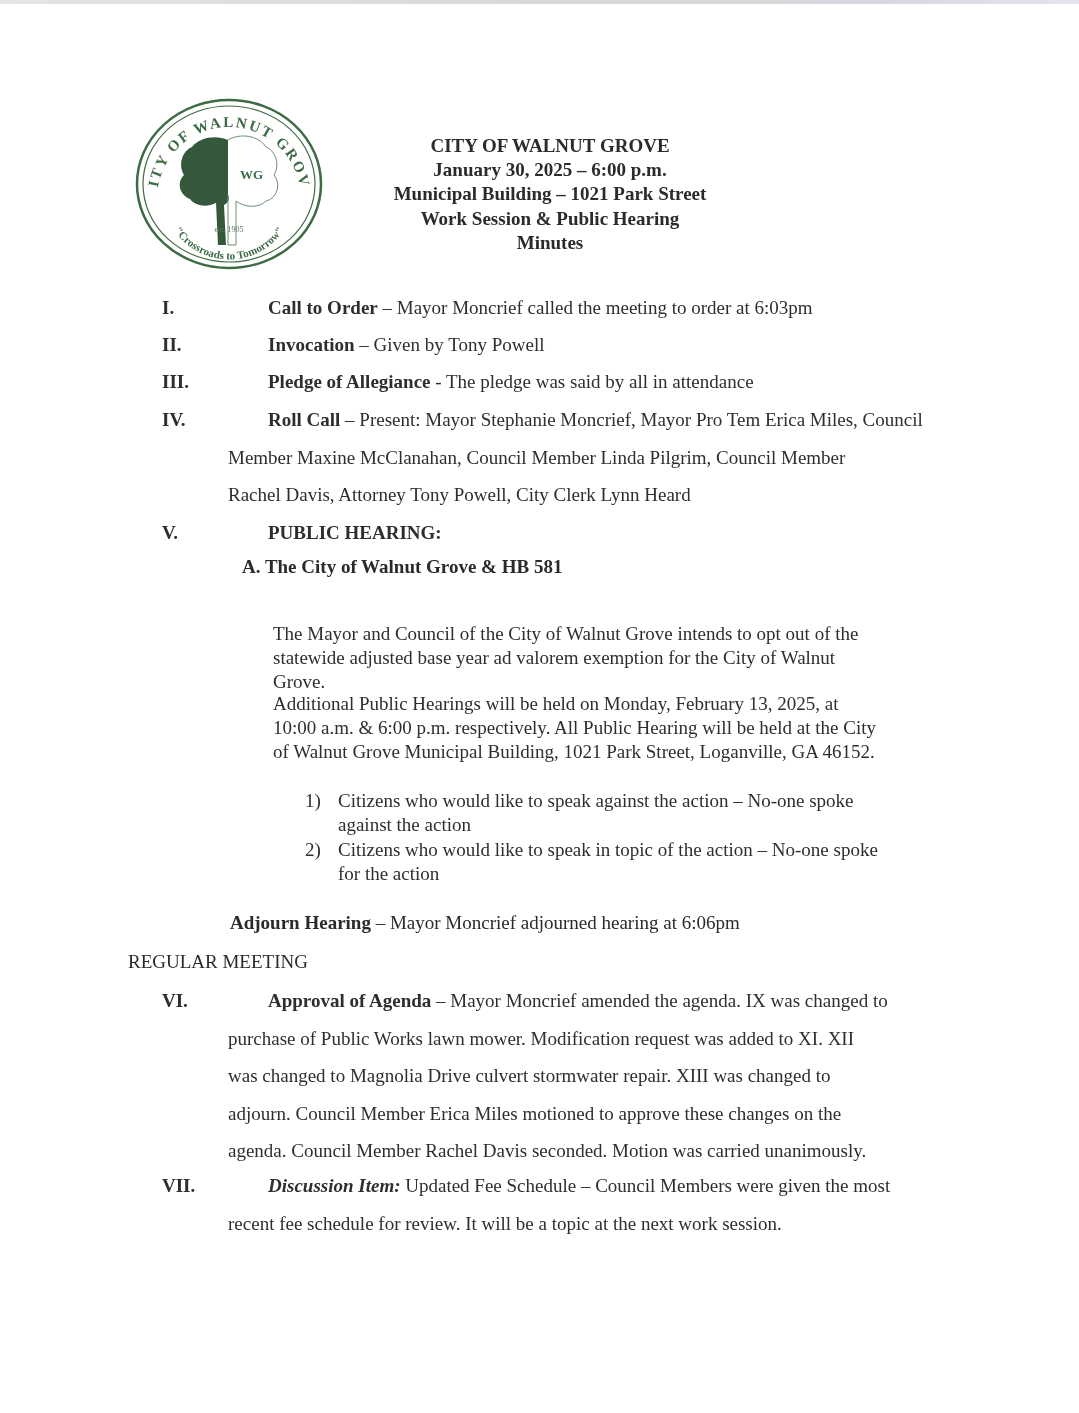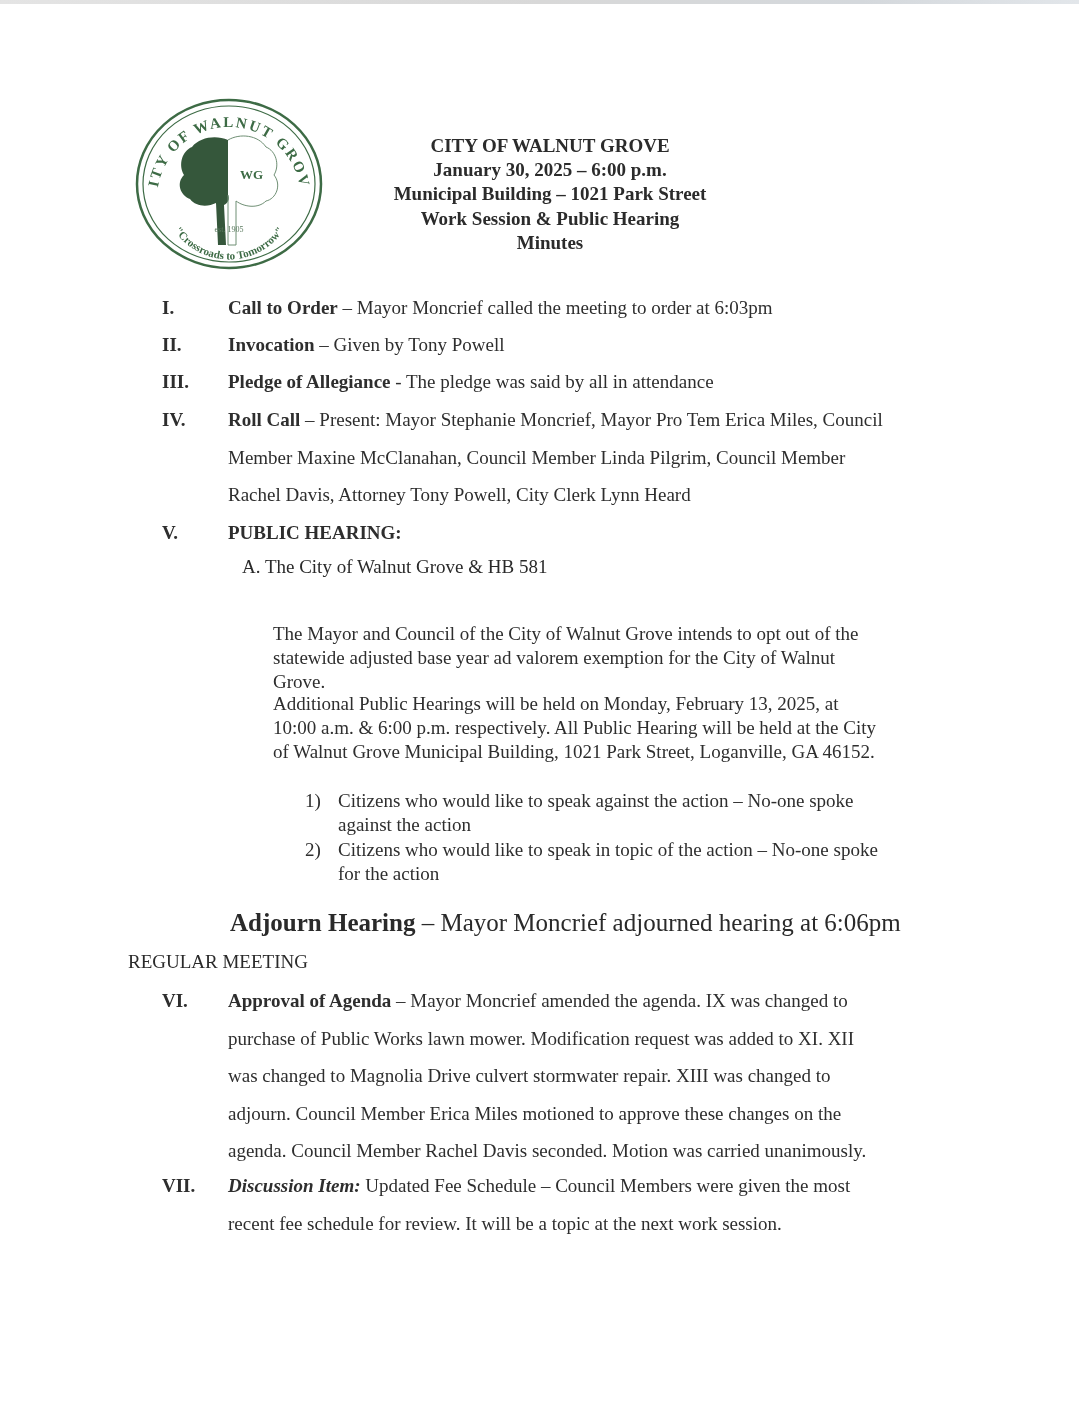--- a/index.html
+++ b/index.html
@@ -24,34 +24,34 @@
       text-align: center; font-weight: bold; font-size: 19px; line-height: 24.2px;
       color: #2b2b2b;
     }
     .item {
       position: absolute; left: 162px; font-size: 19px; line-height: 36px; color: #2e2e2e;
     }
     .item .num {
       position: absolute; left: 0; top: 0; width: 60px; font-weight: bold;
     }
     .item .body { position: absolute; left: 66px; top: 0; }
-    .item .body b { font-weight: bold; }
+    .item .body b { font-weight: bold; margin-left: 40px; }
     .sub-a {
-      position: absolute; left: 242px; top: 555px; font-size: 19px; font-weight: normal; line-height: 24px;
+      position: absolute; left: 242px; top: 555px; font-size: 19px; font-weight: bold; line-height: 24px;
     }
     .para {
       position: absolute; left: 273px; width: 690px; font-size: 19px; line-height: 24px; color: #2e2e2e;
     }
     .list-item {
       position: absolute; left: 305px; width: 660px; font-size: 19px; line-height: 24px; color: #2e2e2e;
     }
     .list-item .ln { position: absolute; left: 0; top: 0; }
     .list-item .lt { position: absolute; left: 33px; top: 0; width: 620px; }
     .adjourn {
-      position: absolute; left: 230px; top: 911px; font-size: 25px; line-height: 24px;
+      position: absolute; left: 230px; top: 911px; font-size: 19px; line-height: 24px;
     }
     .regular {
       position: absolute; left: 128px; top: 950px; font-size: 19px; font-weight: normal; line-height: 24px;
     }
     .multiline { line-height: 37.5px; }
     .nowrap { white-space: nowrap; }
   </style>
 </head>
 <body>
 

